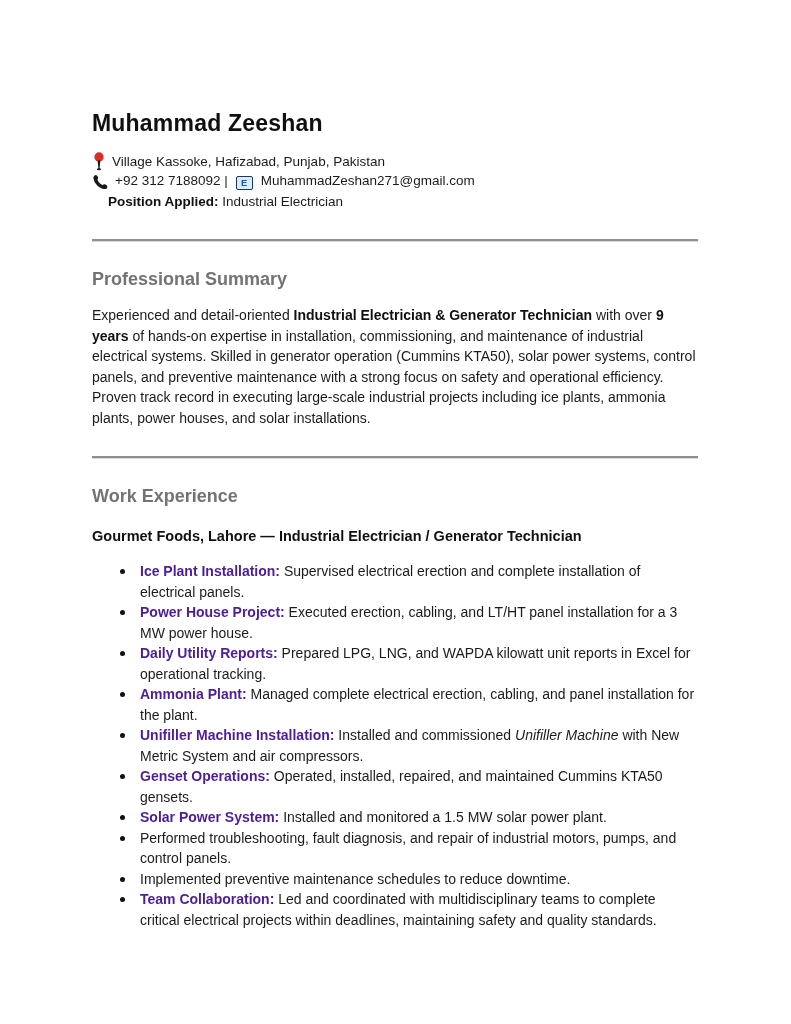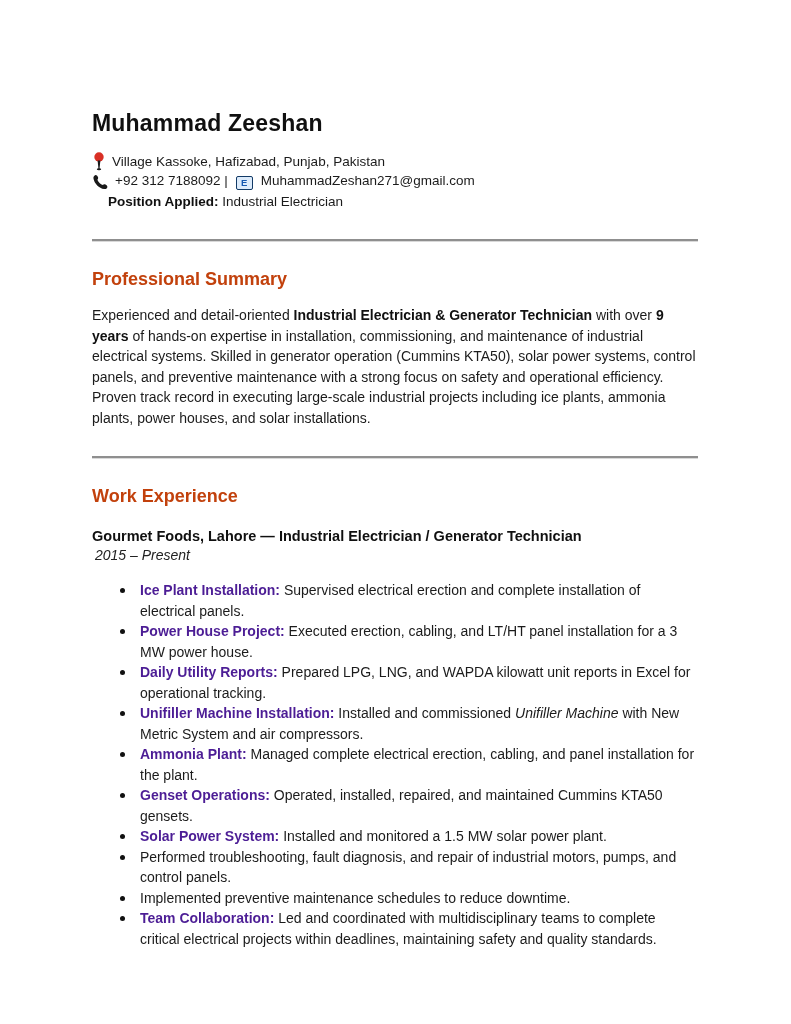--- a/index.html
+++ b/index.html
@@ -46,21 +46,21 @@
   .section-divider {
     height: 2px;
     background: #8f8f8f;
     border-bottom: 1px solid #d9d9d9;
     margin-top: 28px;
   }
   .section-heading {
     margin: 27px 0 0 0;
     font-size: 18px;
     font-weight: bold;
-    color: #c2410c;
+    color: #737373;
   }
   .summary-paragraph {
     margin: 15px 0 0 0;
     font-size: 14px;
     line-height: 20.5px;
     color: #1b1b1b;
   }
   .summary-paragraph b { color: #101010; }
   .company-line {
     margin-top: 21px;
@@ -133,28 +133,27 @@
 
     <h2 class="section-heading">Professional Summary</h2>
 
     <p class="summary-paragraph"><span>Experienced and detail-oriented </span><b>Industrial Electrician &amp; Generator Technician</b><span> with over </span><b>9 years</b><span> of hands-on expertise in installation, commissioning, and maintenance of industrial electrical systems. Skilled in generator operation (Cummins KTA50), solar power systems, control panels, and preventive maintenance with a strong focus on safety and operational efficiency. Proven track record in executing large-scale industrial projects including ice plants, ammonia plants, power houses, and solar installations.</span></p>
 
     <div class="section-divider"></div>
 
     <h2 class="section-heading">Work Experience</h2>
 
     <div class="company-line">Gourmet Foods, Lahore — Industrial Electrician / Generator Technician</div>
-    <div class="dates-line">2015 – Present</div>
 
     <ul class="bullet-list">
       <li><span class="bullet-dot"></span><b>Ice Plant Installation:</b><span> Supervised electrical erection and complete installation of electrical panels.</span></li>
       <li><span class="bullet-dot"></span><b>Power House Project:</b><span> Executed erection, cabling, and LT/HT panel installation for a 3 MW power house.</span></li>
       <li><span class="bullet-dot"></span><b>Daily Utility Reports:</b><span> Prepared LPG, LNG, and WAPDA kilowatt unit reports in Excel for operational tracking.</span></li>
+      <li><span class="bullet-dot"></span><b>Ammonia Plant:</b><span> Managed complete electrical erection, cabling, and panel installation for the plant.</span></li>
       <li><span class="bullet-dot"></span><b>Unifiller Machine Installation:</b><span> Installed and commissioned </span><i>Unifiller Machine</i><span> with New Metric System and air compressors.</span></li>
-      <li><span class="bullet-dot"></span><b>Ammonia Plant:</b><span> Managed complete electrical erection, cabling, and panel installation for the plant.</span></li>
       <li><span class="bullet-dot"></span><b>Genset Operations:</b><span> Operated, installed, repaired, and maintained Cummins KTA50 gensets.</span></li>
       <li><span class="bullet-dot"></span><b>Solar Power System:</b><span> Installed and monitored a 1.5 MW solar power plant.</span></li>
       <li><span class="bullet-dot"></span><span>Performed troubleshooting, fault diagnosis, and repair of industrial motors, pumps, and control panels.</span></li>
       <li><span class="bullet-dot"></span><span>Implemented preventive maintenance schedules to reduce downtime.</span></li>
       <li><span class="bullet-dot"></span><b>Team Collaboration:</b><span> Led and coordinated with multidisciplinary teams to complete critical electrical projects within deadlines, maintaining safety and quality standards.</span></li>
     </ul>
 
   </div>
 </div>
 

